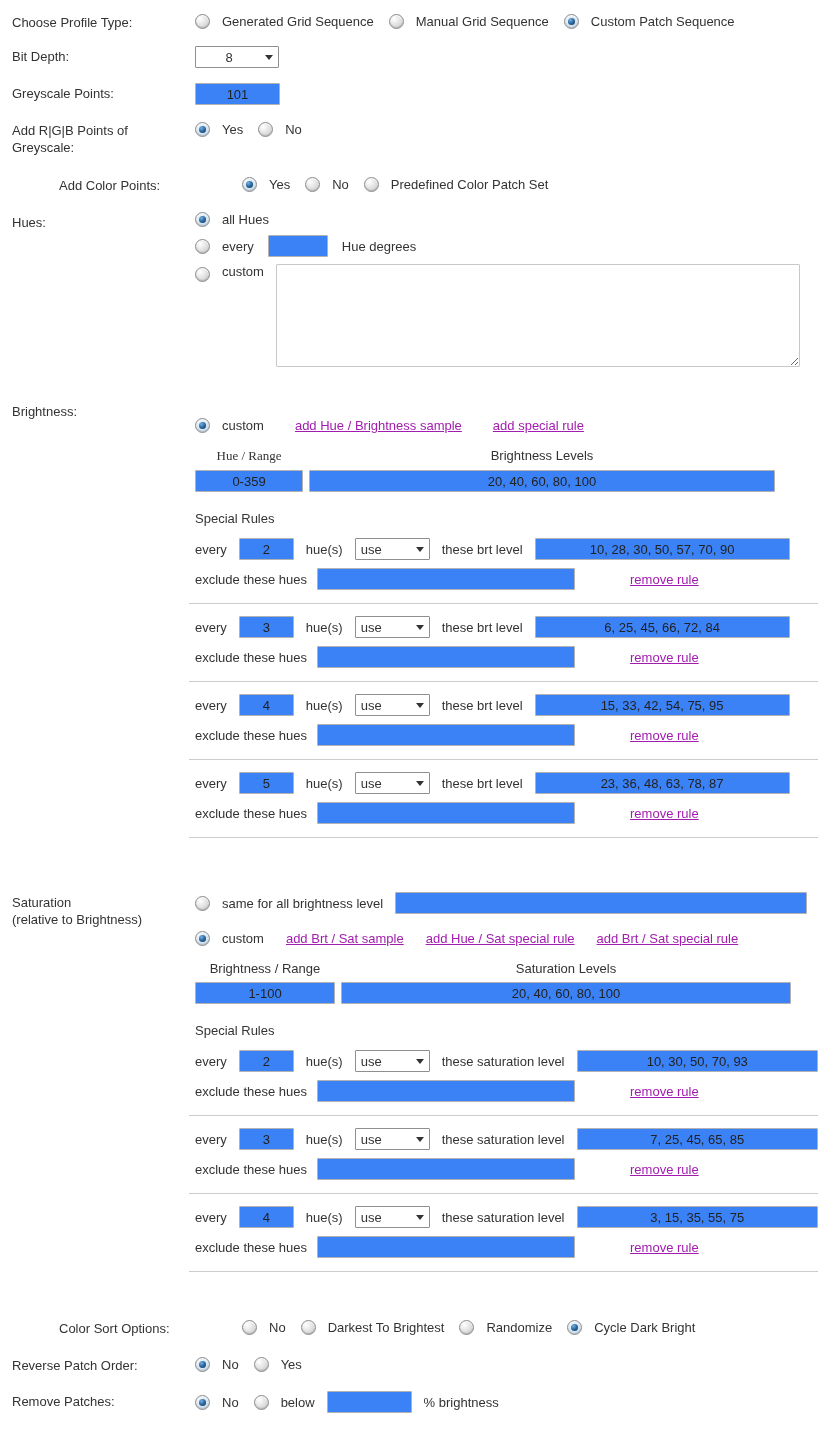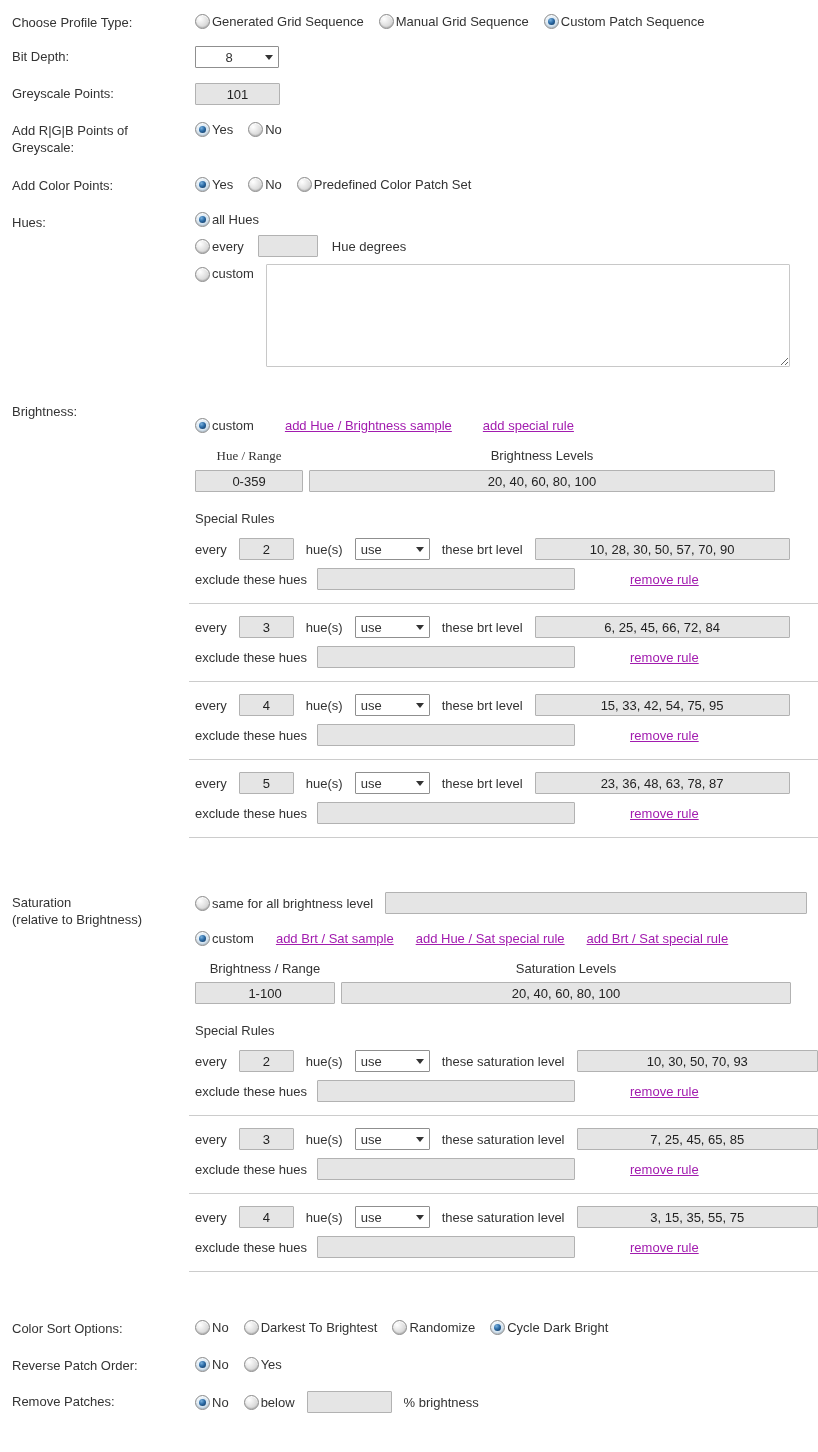--- a/index.html
+++ b/index.html
@@ -12,37 +12,37 @@
     box-sizing:border-box;
   }
   .form-row { display:flex; }
   .form-label {
     width:195px; min-width:195px; box-sizing:border-box;
     padding:2px 6px 0 12px; line-height:17px;
   }
   .form-content { flex:1; min-width:0; }
 
   
-  .radio-opt { display:inline-flex; align-items:center; gap:2px; margin-right:15px; cursor:default; }
+  .radio-opt { display:inline-flex; align-items:flex-start; gap:12px; margin-right:15px; cursor:default; }
   .radio {
     position:relative; display:inline-block; width:13px; height:13px; border-radius:50%;
     background:radial-gradient(circle at 32% 30%, #ffffff, #d9d9d9 65%, #bdbdbd);
     border:1px solid #8b8b8b; flex-shrink:0;
     box-shadow:inset 0 1px 1px rgba(255,255,255,.9), inset 0 -1px 1px rgba(0,0,0,.15);
   }
   .radio.checked { background:radial-gradient(circle at 32% 30%, #eef5fa, #d3e2ee 65%, #b9cfdf); }
   .radio.checked::after {
     content:''; position:absolute; left:3px; top:3px; width:7px; height:7px; border-radius:50%;
     background:radial-gradient(circle at 35% 30%, #7ab1dd 0%, #2d6da8 45%, #0c2d52 100%);
   }
 
   
   .tb {
     border:1px solid #b2b2b2; border-radius:1px; height:22px; box-sizing:border-box;
-    font-family:"Liberation Sans", sans-serif; font-size:13px; color:#222; padding:0 5px; background:#e5e5e5;
+    font-family:"Liberation Sans", sans-serif; font-size:13px; color:#222; padding:0 5px; background:#3b82f6;
     outline:none;
   }
   .tb.center { text-align:center; }
 
   
   .sel {
     display:inline-flex; align-items:center; border:1px solid #8f8f8f; border-radius:1px;
     height:22px; box-sizing:border-box; background:#fff; padding:0 5px; cursor:default;
   }
   .sel .sel-value { flex:1; }
@@ -56,21 +56,21 @@
 
   textarea.custom-area {
     width:524px; height:103px; border:1px solid #c8c8c8; border-radius:1px;
     font-family:"Liberation Sans", sans-serif; font-size:13px; color:#222; resize:both; outline:none;
     box-sizing:border-box;
   }
 
   .inline { display:flex; align-items:center; }
   .mb15 { margin-bottom:15px; }
   .mb17 { margin-bottom:17px; }
-  .mb18 { margin-bottom:18px; }
+  .mb18 { margin-bottom:18px;margin-left:47px; }
   .mb19 { margin-bottom:19px; }
 
   
   .hues-line1 { margin-bottom:8px; }
   .hues-line2 { margin-bottom:7px; }
   .hues-every-input { width:60px; margin-left:14px; margin-right:14px; }
   .hues-custom { align-items:flex-start; }
   .hues-custom .radio { margin-top:3px; }
   .hues-custom textarea { margin-left:12px; }
 

